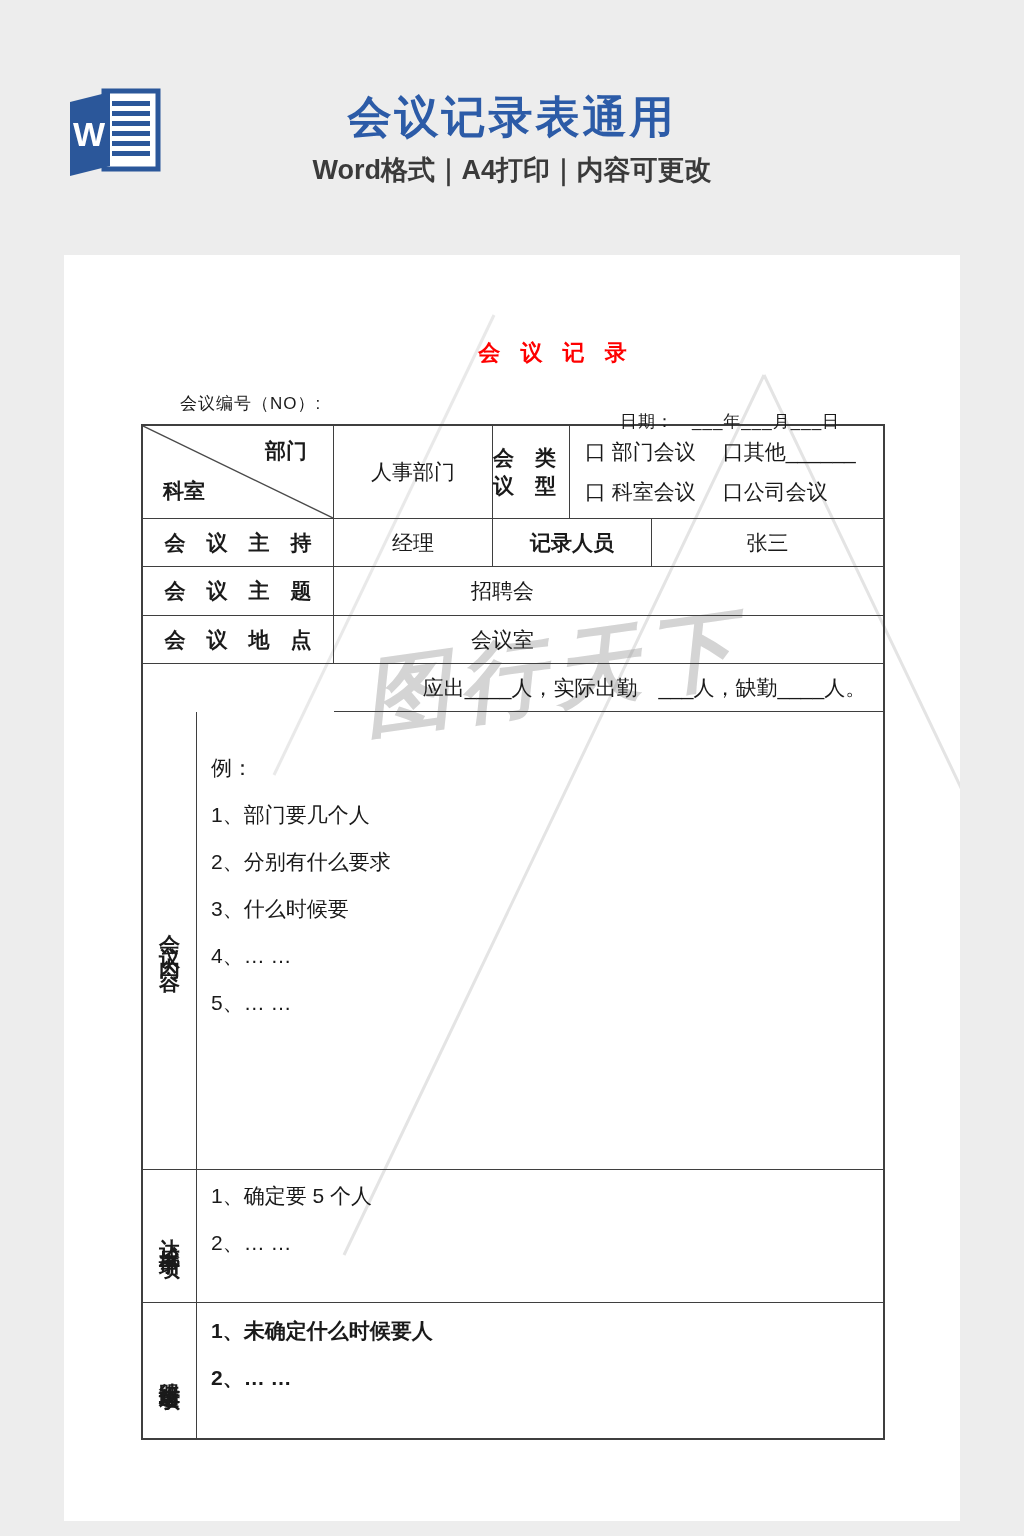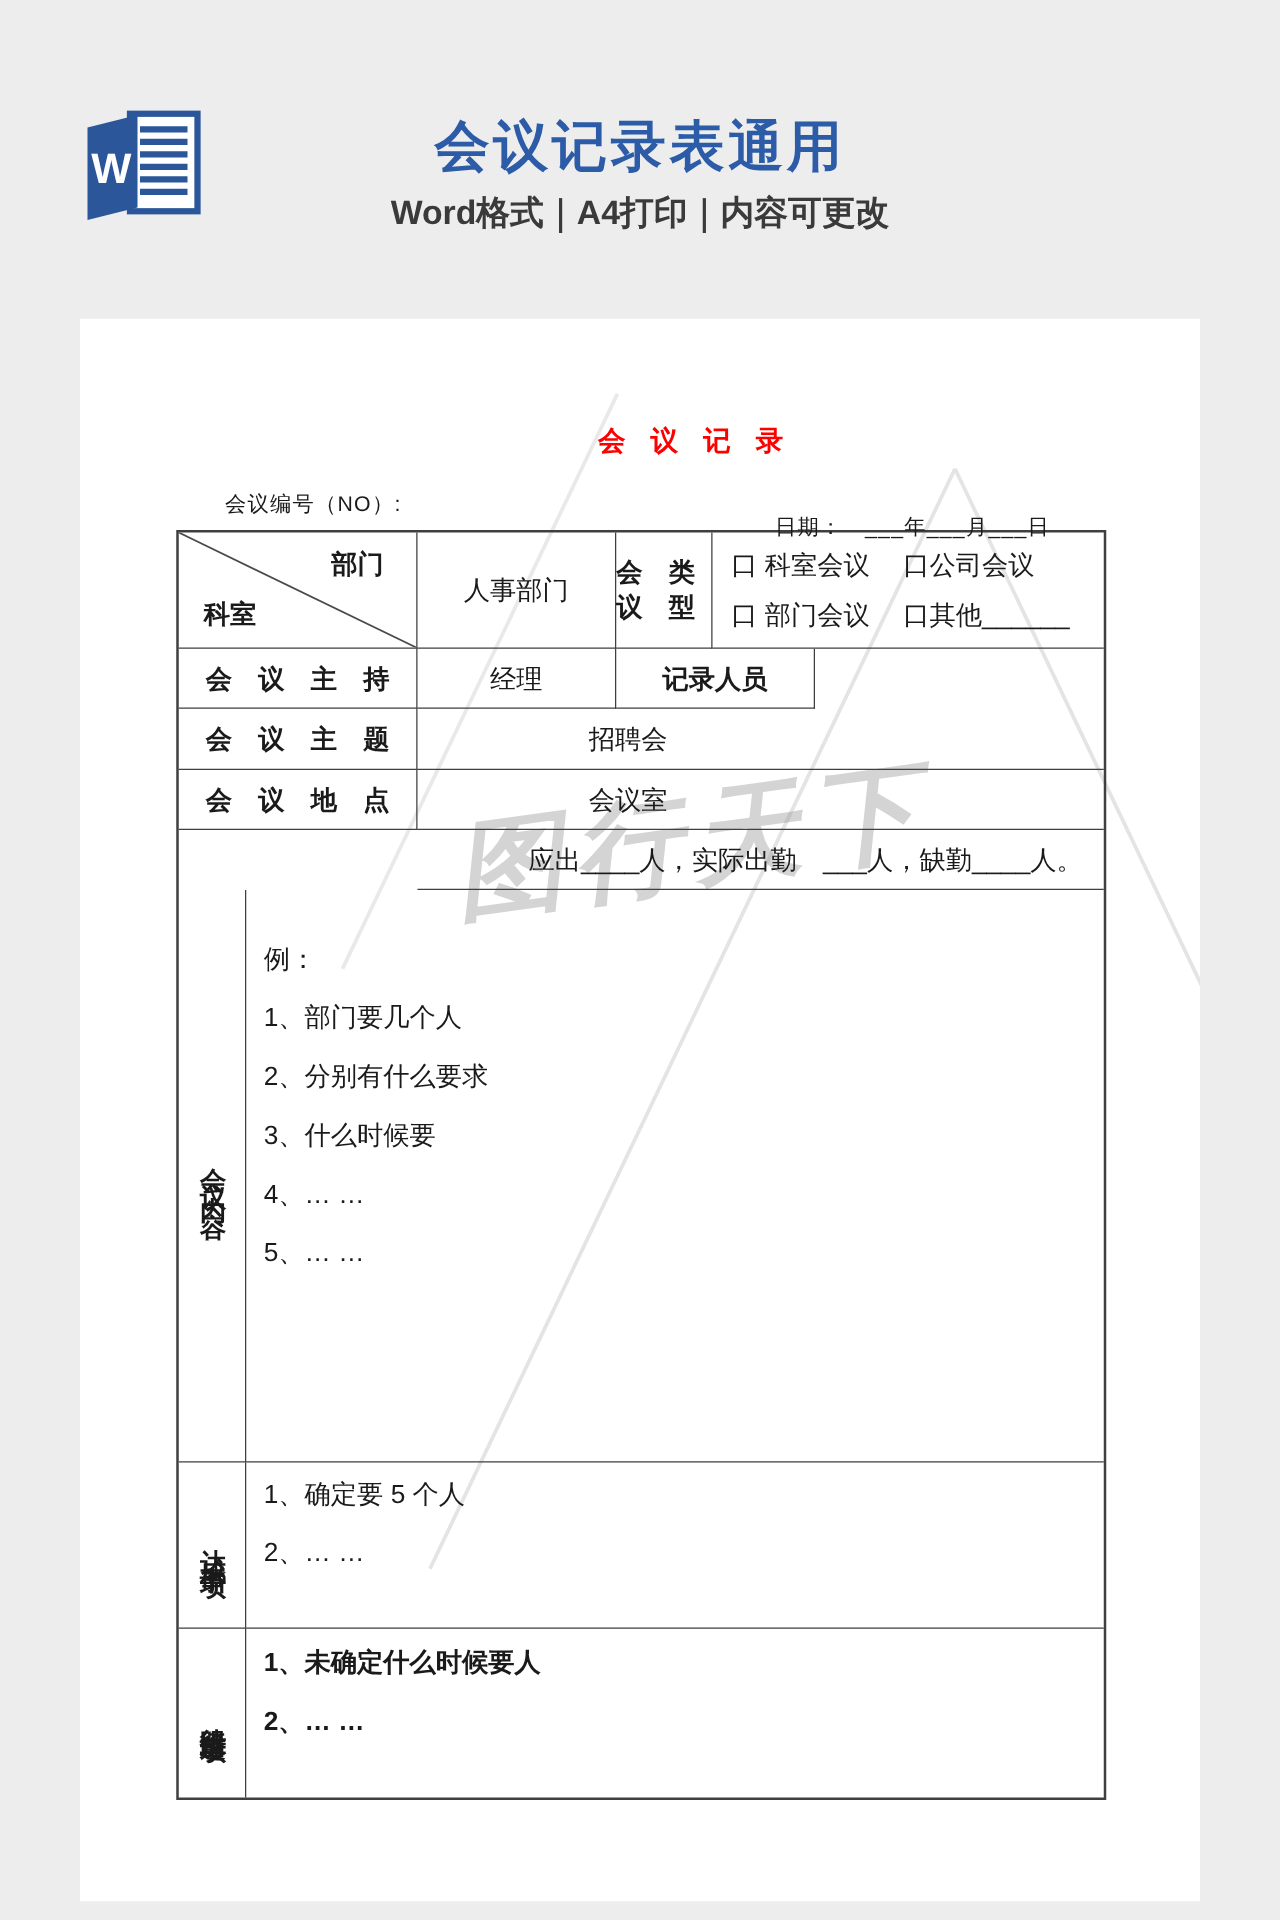--- a/index.html
+++ b/index.html
@@ -144,27 +144,28 @@
       </svg>
       <span class="diag-tr">部门</span>
       <span class="diag-bl">科室</span>
     </div>
     <div class="cell c-dept center">人事部门</div>
     <div class="cell c-type-lab">
       <span>会　议</span>
       <span>类　型</span>
     </div>
     <div class="cell c-type-opts er">
+      <span>口  部门会议　 口其他______</span>
       <span>口  科室会议　 口公司会议</span>
-      <span>口  部门会议　 口其他______</span>
     </div>
 
     <div class="cell c-host-lab center bold">会　议　主　持</div>
     <div class="cell c-host-val center">经理</div>
     <div class="cell c-rec-lab center bold">记录人员</div>
+    <div class="cell c-rec-val center er">张三</div>
 
     <div class="cell c-topic-val center er">招聘会</div>
     <div class="cell c-topic-lab center bold">会　议　主　题</div>
 
     <div class="cell c-place-lab center bold">会　议　地　点</div>
     <div class="cell c-place-val center er">会议室</div>
 
     <div class="cell c-att-val center er">应出____人，实际出勤　___人，缺勤____人。</div>
 
     <div class="cell c-cont-lab center">

